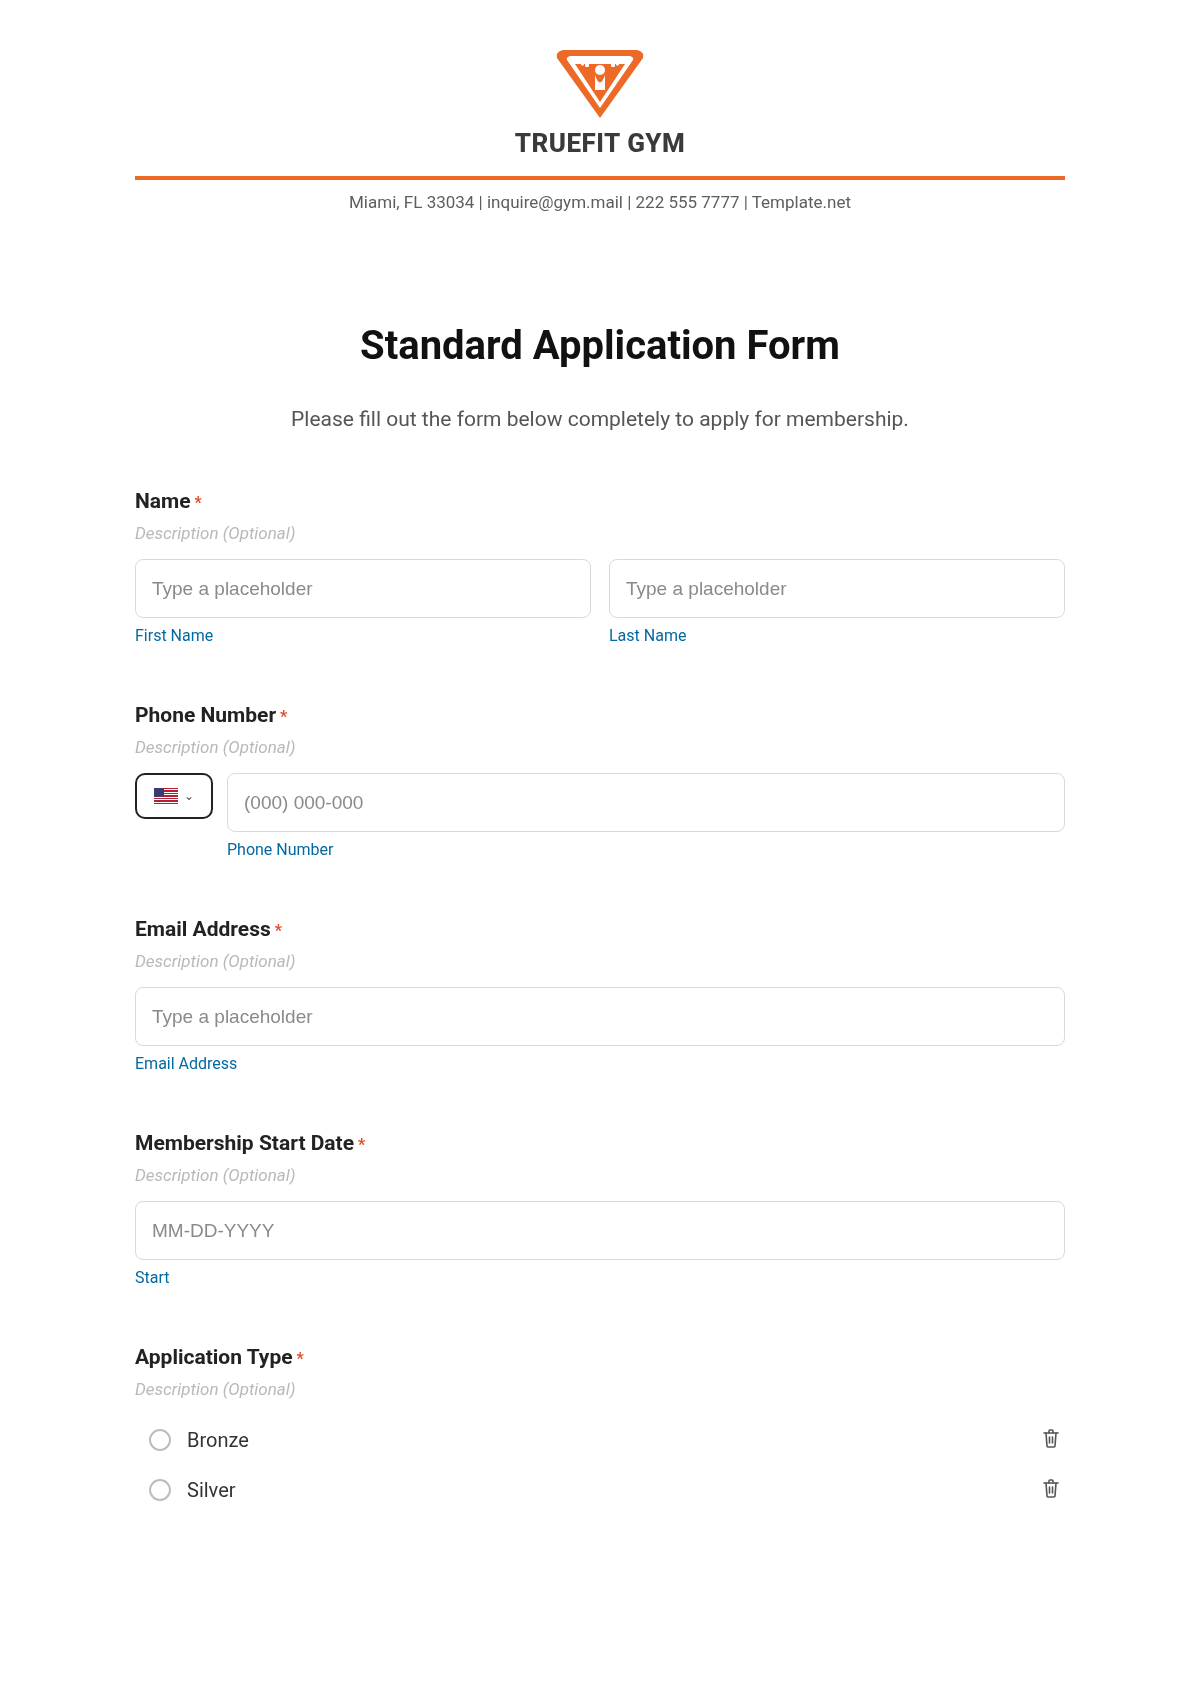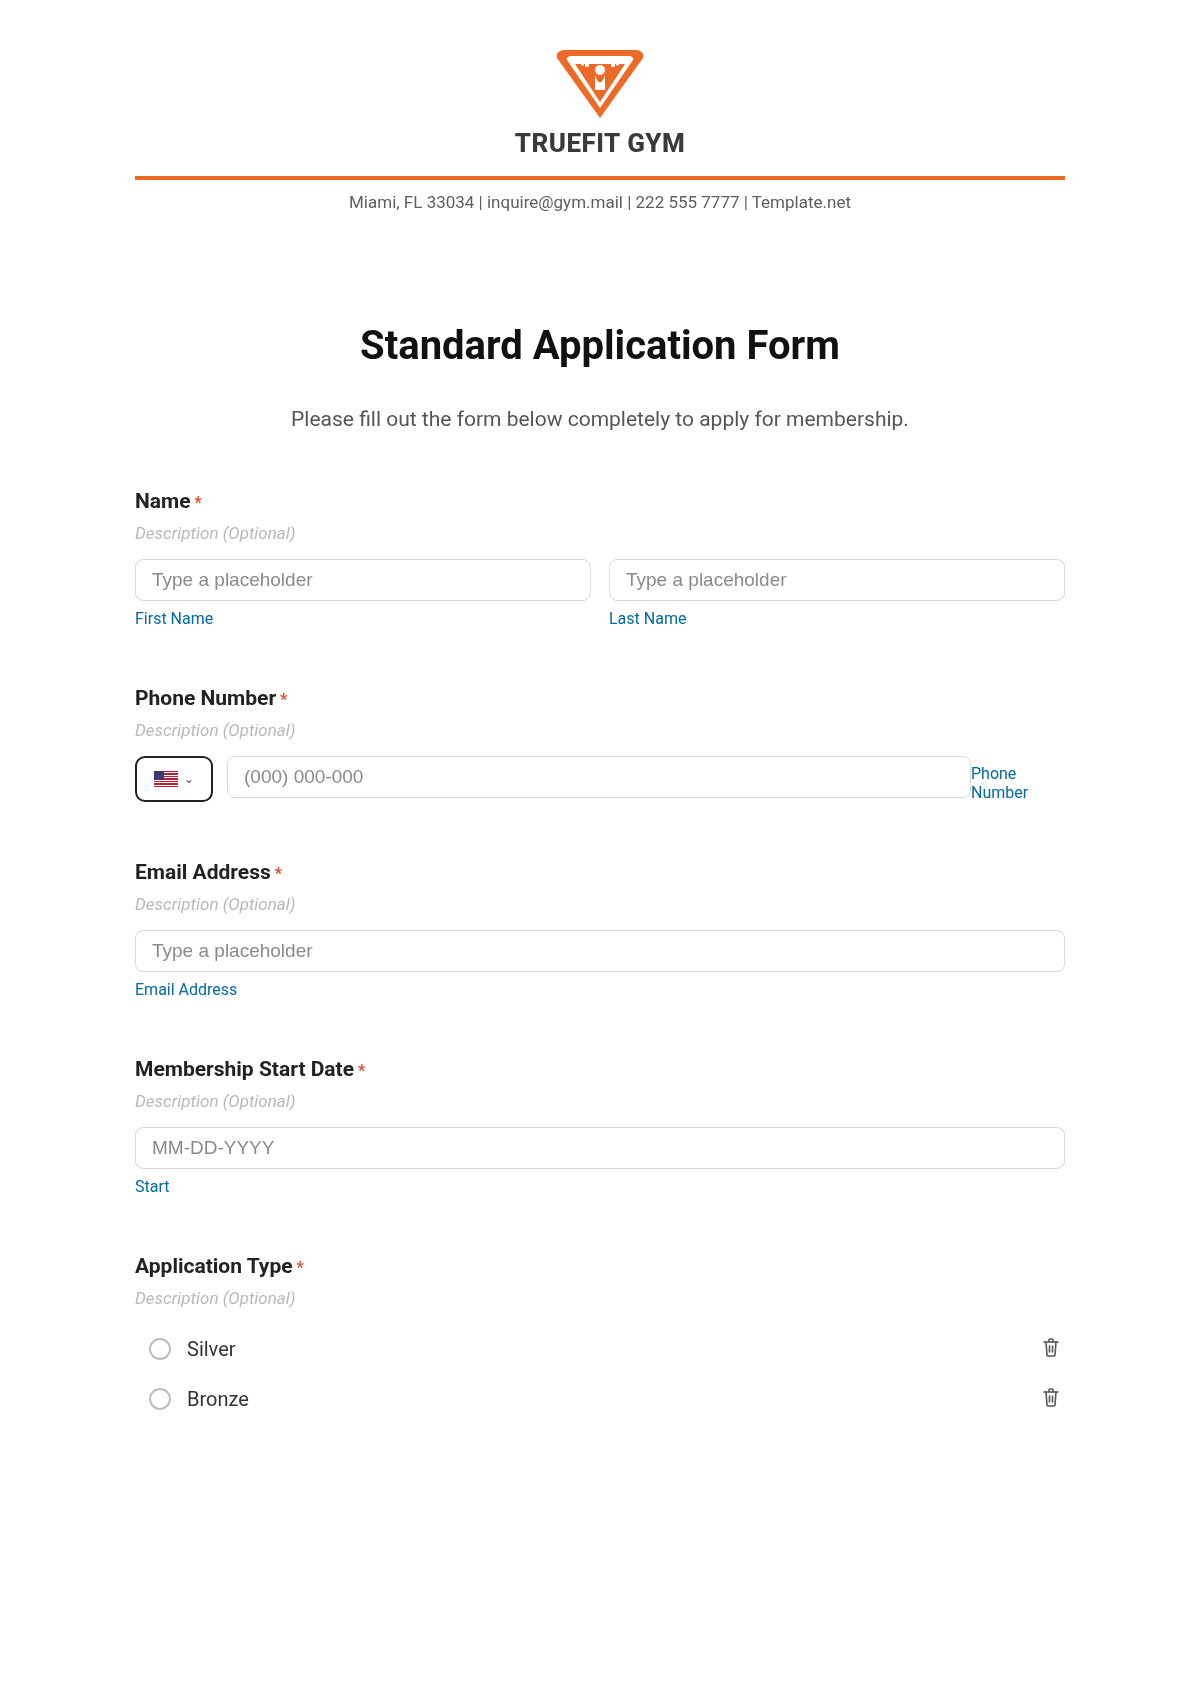--- a/index.html
+++ b/index.html
@@ -77,21 +77,21 @@
     gap: 18px;
     margin-top: 16px;
   }
   .col {
     flex: 1;
     display: flex;
     flex-direction: column;
   }
   .input {
     width: 100%;
-    height: 42px;
+    height: 59px;
     border: 1px solid #d9d9d9;
     border-radius: 8px;
     padding: 0 16px;
     font-size: 19px;
     color: #333;
     background: #fff;
     overflow: hidden;
   }
   .input::placeholder {
     color: #8a8a8a;
@@ -133,21 +133,21 @@
     width:10px;height:9px;
     background:#3c3b6e;
   }
   .chev {
     font-size: 12px;
     color: #555;
   }
   .phone-col {
     flex: 1;
     display:flex;
-    flex-direction:row;
+    flex-direction:column;
   }
   .radio-list {
     margin-top: 16px;
   }
   .radio-item {
     display: flex;
     align-items: center;
     padding: 8px 0;
   }
   .radio-left {
@@ -269,44 +269,44 @@
     <div class="field" style="margin-bottom:0">
       <div>
         <span class="label">Application Type</span>
         <span class="req">*</span>
       </div>
       <div class="desc">Description (Optional)</div>
       <div class="radio-list">
         <div class="radio-item">
           <div class="radio-left">
             <span class="radio"></span>
+            <span class="radio-label">Bronze</span>
+          </div>
+          <span class="trash">
+            <svg width="20" height="22" viewBox="0 0 20 22" fill="none" stroke="#555" stroke-width="1.6" stroke-linecap="round" stroke-linejoin="round">
+                <path d="M3 6h14"></path>
+                <path d="M8 6V4a1 1 0 0 1 1-1h2a1 1 0 0 1 1 1v2"></path>
+                <path d="M5 6l1 13a1 1 0 0 0 1 1h6a1 1 0 0 0 1-1l1-13"></path>
+                <path d="M8.5 10v6"></path>
+                <path d="M11.5 10v6"></path>
+              </svg>
+          </span>
+        </div>
+        <div class="radio-item">
+          <div class="radio-left">
+            <span class="radio"></span>
             <span class="radio-label">Silver</span>
           </div>
           <span class="trash">
             <svg width="20" height="22" viewBox="0 0 20 22" fill="none" stroke="#555" stroke-width="1.6" stroke-linecap="round" stroke-linejoin="round">
                 <path d="M3 6h14"></path>
                 <path d="M8 6V4a1 1 0 0 1 1-1h2a1 1 0 0 1 1 1v2"></path>
                 <path d="M5 6l1 13a1 1 0 0 0 1 1h6a1 1 0 0 0 1-1l1-13"></path>
                 <path d="M8.5 10v6"></path>
                 <path d="M11.5 10v6"></path>
               </svg>
           </span>
         </div>
-        <div class="radio-item">
-          <div class="radio-left">
-            <span class="radio"></span>
-            <span class="radio-label">Bronze</span>
-          </div>
-          <span class="trash">
-            <svg width="20" height="22" viewBox="0 0 20 22" fill="none" stroke="#555" stroke-width="1.6" stroke-linecap="round" stroke-linejoin="round">
-                <path d="M3 6h14"></path>
-                <path d="M8 6V4a1 1 0 0 1 1-1h2a1 1 0 0 1 1 1v2"></path>
-                <path d="M5 6l1 13a1 1 0 0 0 1 1h6a1 1 0 0 0 1-1l1-13"></path>
-                <path d="M8.5 10v6"></path>
-                <path d="M11.5 10v6"></path>
-              </svg>
-          </span>
-        </div>
       </div>
     </div>
 
   </div>
 </div>
 
 </body></html>

